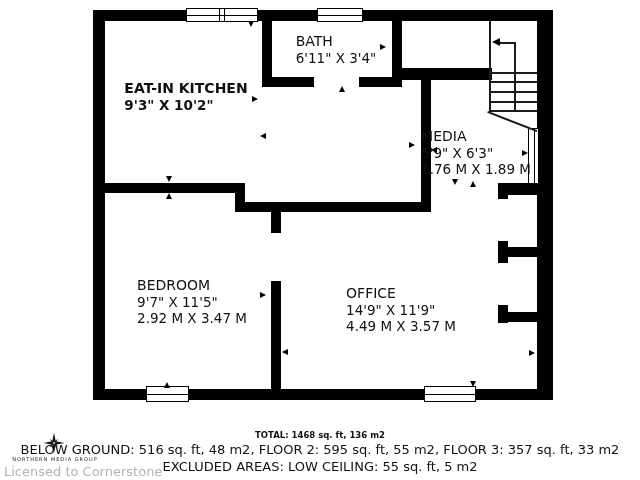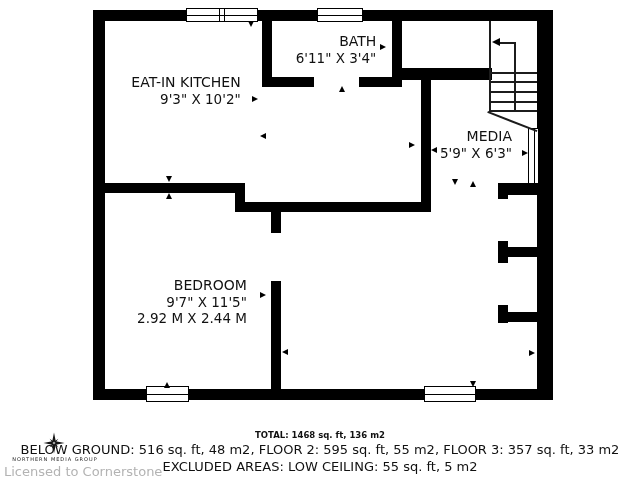--- a/index.html
+++ b/index.html
@@ -14,21 +14,21 @@
   .win .mid-h{position:absolute;left:0;right:0;top:50%;height:1px;background:#000;}
   .win .mid-v{position:absolute;top:0;bottom:0;left:50%;width:1px;background:#000;}
   .win .div-v{position:absolute;top:0;bottom:0;width:1px;background:#000;}
   
   .tick{position:absolute;width:0;height:0;}
   .t-left {border-top:3.5px solid transparent;border-bottom:3.5px solid transparent;border-right:6px solid #000;}
   .t-right{border-top:3.5px solid transparent;border-bottom:3.5px solid transparent;border-left:6px solid #000;}
   .t-up   {border-left:3.5px solid transparent;border-right:3.5px solid transparent;border-bottom:6px solid #000;}
   .t-down {border-left:3.5px solid transparent;border-right:3.5px solid transparent;border-top:6px solid #000;}
   
-  .room{position:absolute;transform:translateX(-50%);text-align:right;white-space:nowrap;line-height:16.5px;}
+  .room{position:absolute;transform:translateX(-50%);text-align:left;white-space:nowrap;line-height:16.5px;}
   .room .nm{font-size:14px;}
   .room .dim{font-size:13.5px;}
   
   .footer{position:absolute;left:0;top:431px;width:640px;text-align:center;line-height:1.15;}
   .footer .total{font-size:8.5px;font-weight:bold;}
   .footer .line{font-size:13px;margin-top:2px;}
   .footer .disclaimer{font-size:5.5px;color:#3f3f3f;margin-top:6px;}
   
   .brand-logo{position:absolute;left:43px;top:432px;width:22px;height:22px;}
   .brand-name{position:absolute;left:8px;top:456px;width:94px;text-align:center;
@@ -111,36 +111,42 @@
   <div class="tick t-right" style="left:522px;top:150px;"></div>
   <div class="tick t-down" style="left:452px;top:179px;"></div>
   <div class="tick t-up" style="left:470px;top:181px;"></div>
   <div class="tick t-left" style="left:99px;top:291px;"></div>
   <div class="tick t-right" style="left:260px;top:292px;"></div>
   <div class="tick t-up" style="left:164px;top:382px;"></div>
   <div class="tick t-left" style="left:282px;top:349px;"></div>
   <div class="tick t-right" style="left:529px;top:350px;"></div>
   <div class="tick t-down" style="left:470px;top:381px;"></div>
 
-  <div class="room" style="left:186px;top:74px;">
+  <div class="room" style="left:186px;top:80px;font-weight:bold;">
     <div class="nm">EAT-IN KITCHEN</div>
     <div class="dim">9'3" X 10'2"</div>
   </div>
   <div class="room" style="left:336px;top:33px;">
     <div class="nm">BATH</div>
     <div class="dim">6'11" X 3'4"</div>
   </div>
   <div class="room" style="left:476px;top:128px;">
     <div class="nm">MEDIA</div>
     <div class="dim">5'9" X 6'3"</div>
+    <div class="dim">1.76 M X 1.89 M</div>
   </div>
   <div class="room" style="left:192px;top:277px;">
     <div class="nm">BEDROOM</div>
     <div class="dim">9'7" X 11'5"</div>
-    <div class="dim">2.92 M X 2.44 M</div>
+    <div class="dim">2.92 M X 3.47 M</div>
+  </div>
+  <div class="room" style="left:401px;top:285px;">
+    <div class="nm">OFFICE</div>
+    <div class="dim">14'9" X 11'9"</div>
+    <div class="dim">4.49 M X 3.57 M</div>
   </div>
 
   <div class="footer">
     <div class="total">TOTAL: 1468 sq. ft, 136 m2</div>
     <div class="line">BELOW GROUND: 516 sq. ft, 48 m2, FLOOR 2: 595 sq. ft, 55 m2, FLOOR 3: 357 sq. ft, 33 m2</div>
     <div class="line">EXCLUDED AREAS: LOW CEILING: 55 sq. ft, 5 m2</div>
     <div class="disclaimer">Floor Plan Measurements Are Deemed Reliable However Not Guaranteed.</div>
   </div>
 
   <div class="brand-logo">

